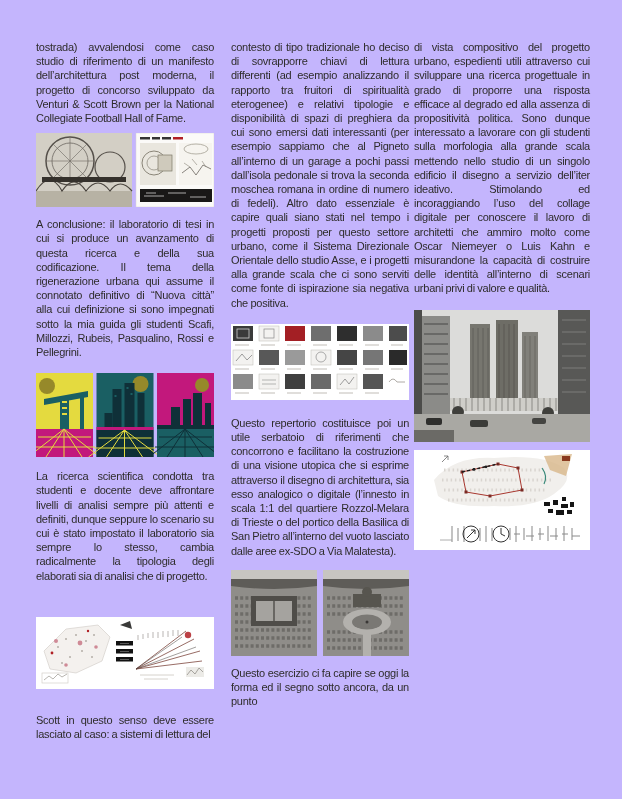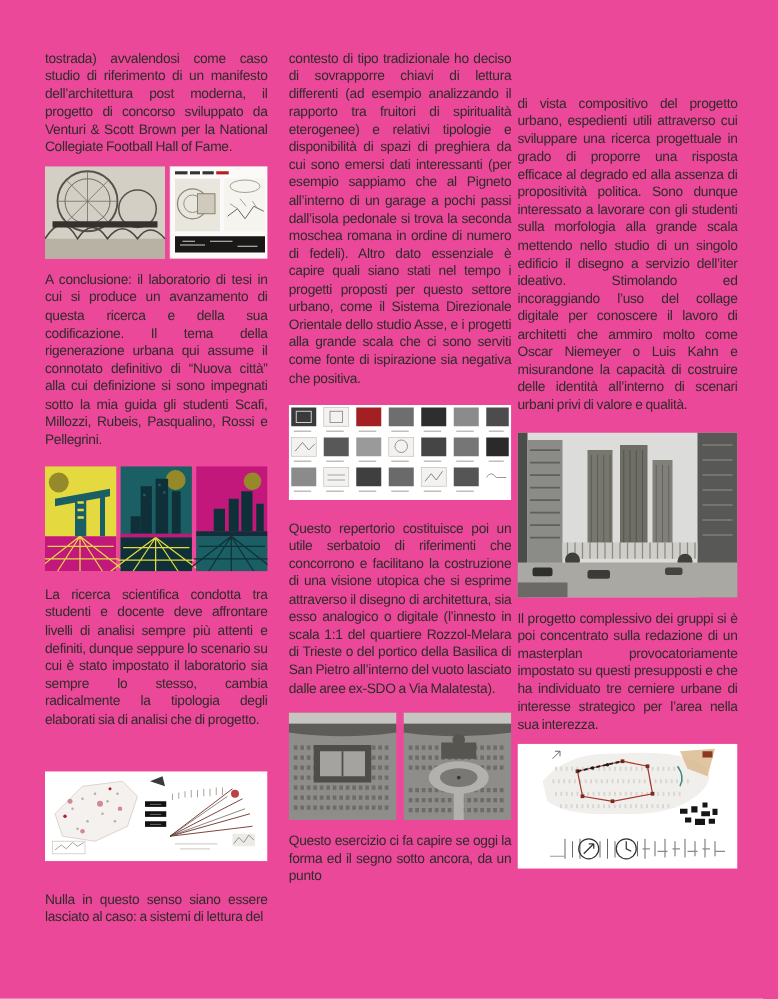--- a/index.html
+++ b/index.html
@@ -1,24 +1,24 @@
 <!DOCTYPE html>
 <html lang="it" style="--pop-yellow: #e4da3f; --pop-teal: #1a5f63; --pop-magenta: #c2187c; --pop-dark: #0f3038; --pop-olive: #96892a; --accent-red: #b02025; --map-tan: #d8b68a; --text: #2e2c2b; --paper: #ffffff;"><head>
 <meta charset="utf-8">
 <style>
   html,body{margin:0;padding:0;background:#e9e9e9;}
   .page{
-    position:relative;width:622px;height:799px;background:#ec4899;
+    position:relative;width:622px;height:799px;background:#c4b5fd;
     overflow:hidden;margin:0 auto;
     font-family:"Liberation Sans","DejaVu Sans",sans-serif;
   }
   .col{position:absolute;top:40px;width:178px;}
   #col1{left:36px;}
   #col2{left:231px;}
-  #col3{left:414px;width:176px;margin-top:36px;}
+  #col3{left:414px;width:176px;}
   .para{
     font-size:11px;line-height:14.2px;letter-spacing:-0.25px;word-spacing:-0.4px;
     color:#2e2c2b;text-align:justify;margin:0;
     -webkit-hyphens:auto;hyphens:auto;
   }
   .fig{margin:0;display:block;}
   .fig svg{display:block;}
   
   .mt8{margin-top:8px;}  .mt10{margin-top:10px;} .mt12{margin-top:12px;}
   .mt14{margin-top:14px;}.mt16{margin-top:16px;}
@@ -144,21 +144,21 @@
         <path d="M102 18 v5 M107 17 v5 M112 16 v5 M117 15 v6 M122 15 v6 M127 14 v6 M132 14 v6 M137 13 v6 M142 13 v6" stroke="#8a857f" stroke-width="0.6"></path>
         <path d="M100 52 L150 14 M100 52 L158 22 M100 52 L164 34 M100 52 L166 44" stroke="#7d463e" stroke-width="0.8" fill="none"></path>
         <path d="M100 52 L146 20 M100 52 L160 30" stroke="#46403c" stroke-width="0.5" fill="none"></path>
         <circle cx="152" cy="18" r="3.2" fill="#b02025" opacity="0.85"></circle>
         <rect x="150" y="50" width="18" height="10" fill="#ecebe7"></rect>
         <path d="M151 58 l4 -5 l4 4 l4 -6 l4 4" fill="none" stroke="#8a857f" stroke-width="0.7"></path>
         <path d="M104 58 h34 M108 62 h24" stroke="#d6d2cc" stroke-width="1"></path>
       </svg>
     </figure>
 
-    <p class="para mt24">Nulla in questo senso siano essere lasciato al caso: a sistemi di lettura del</p>
+    <p class="para mt24">Scott in questo senso deve essere lasciato al caso: a sistemi di lettura del</p>
   </div>
 
   <div class="col" id="col2">
     <p class="para">contesto di tipo tradizionale ho deciso di sovrapporre chiavi di lettura differenti (ad esempio analizzando il rapporto tra fruitori di spiritualità eterogenee) e relativi tipologie e disponibilità di spazi di preghiera da cui sono emersi dati interessanti (per esempio sappiamo che al Pigneto all’interno di un garage a pochi passi dall’isola pedonale si trova la seconda moschea romana in ordine di numero di fedeli). Altro dato essenziale è capire quali siano stati nel tempo i progetti proposti per questo settore urbano, come il Sistema Direzionale Orientale dello studio Asse, e i progetti alla grande scala che ci sono serviti come fonte di ispirazione sia negativa che positiva.</p>
 
     <figure class="fig mt14" aria-label="grid-of-grayscale-reference-images">
       <svg width="178" height="76" viewBox="0 0 178 76">
         <rect width="178" height="76" fill="#ffffff"></rect>
 
         <g>
@@ -258,21 +258,20 @@
         <circle cx="44" cy="102" r="6" fill="#3f3f3b"></circle>
         <circle cx="134" cy="103" r="6" fill="#3f3f3b"></circle>
         <rect y="104" width="176" height="28" fill="#a9a8a3"></rect>
         <rect x="12" y="108" width="16" height="7" rx="2" fill="#2f2f2d"></rect>
         <rect x="56" y="110" width="18" height="7" rx="2" fill="#3b3b38"></rect>
         <rect x="118" y="108" width="14" height="6" rx="2" fill="#444441"></rect>
         <rect y="120" width="40" height="12" fill="#6b6a66"></rect>
       </svg>
     </figure>
 
-    <p class="para mt10">Il progetto complessivo dei gruppi si è poi concentrato sulla redazione di un masterplan provocatoriamente impostato su questi presupposti e che ha individuato tre cerniere urbane di interesse strategico per l’area nella sua interezza.</p>
 
     <figure class="fig mt8" aria-label="masterplan-diagram-with-red-loop-and-legend">
       <svg width="176" height="100" viewBox="0 0 176 100">
         <rect width="176" height="100" fill="#ffffff"></rect>
         <path d="M20 30 Q40 6 80 8 Q130 4 150 18 Q160 30 140 44 Q120 58 80 56 Q40 58 24 46 Z" fill="#f1efec"></path>
         <path d="M30 20 h100 M28 30 h110 M30 40 h102 M34 50 h90" stroke="#d9d5d0" stroke-width="3.2" stroke-dasharray="1.5 2.8"></path>
         <path d="M48 22 L84 14 L104 18 L108 40 L76 46 L52 42 Z" fill="none" stroke="#a8372f" stroke-width="1"></path>
         <g fill="#7a2a24">
           <rect x="46.5" y="20.5" width="3" height="3"></rect>
             <rect x="82.5" y="12.5" width="3" height="3"></rect>

